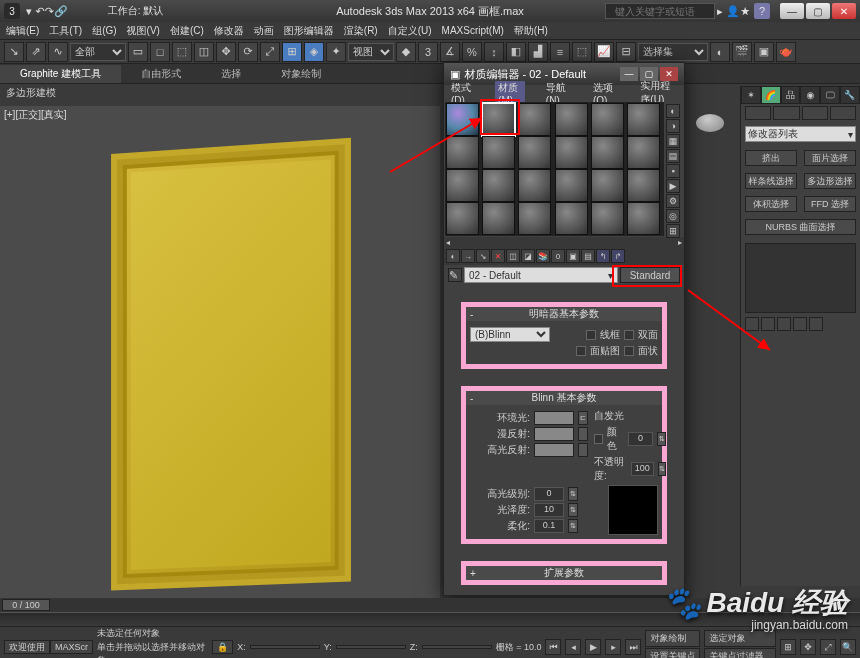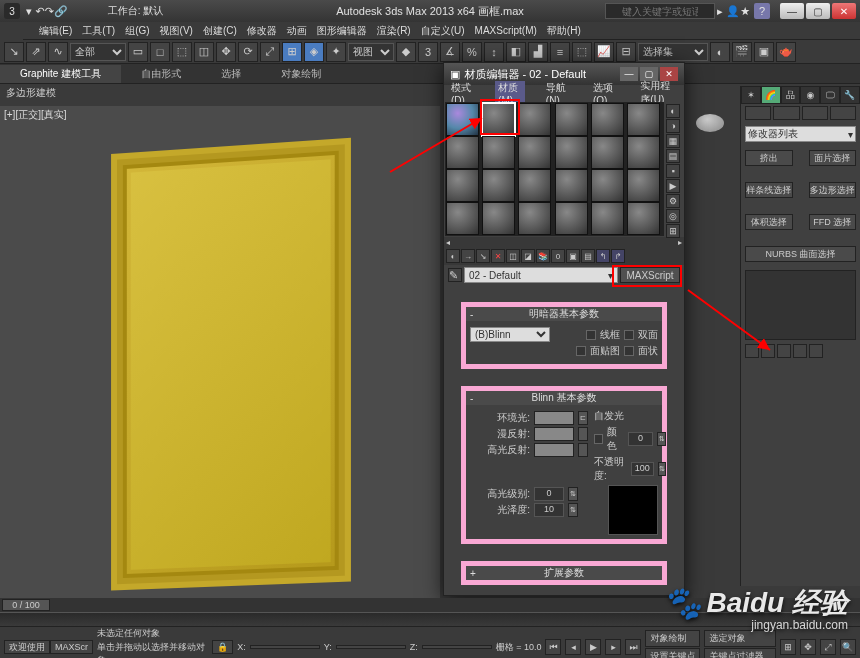--- a/index.html
+++ b/index.html
@@ -3,28 +3,28 @@
 <meta charset="utf-8">
 <style>
 * { margin: 0; padding: 0; box-sizing: border-box; font-family: "Microsoft YaHei", Arial, sans-serif; }
 body { width: 860px; height: 658px; background: #3a3a3a; color: #ccc; font-size: 11px; overflow: hidden; position: relative; }
 
 
 .titlebar { height: 22px; background: linear-gradient(#4a4a4a,#343434); display: flex; align-items: center; padding: 0 4px; color: #e0e0e0; }
 .titlebar .logo { width: 16px; height: 16px; background: #2a2a2a; border-radius: 3px; margin-right: 6px; display: flex; align-items: center; justify-content: center; font-size: 10px; }
 .titlebar .workspace { margin-left: 40px; font-size: 10px; }
 .titlebar .title-text { position: absolute; left: 50%; transform: translateX(-50%); font-size: 11px; }
-.titlebar .search { margin-left: auto; width: 110px; height: 16px; background: #2a2a2a; border: 1px solid #555; color: #888; font-size: 10px; padding: 0 16px; }
+.titlebar .search { margin-left: auto; width: 110px; height: 16px; background: #2a2a2a; border: 1px solid #555; color: #888; font-size: 10px; padding: 0 9px; }
 .titlebar .win-btns { display: flex; gap: 2px; margin-left: 10px; }
 .titlebar .win-btn { width: 24px; height: 16px; background: linear-gradient(#eee,#bbb); display: flex; align-items: center; justify-content: center; color: #333; font-size: 10px; border-radius: 2px; }
 .titlebar .win-btn.close { background: linear-gradient(#e77,#c33); color: #fff; }
 .titlebar .help-badge { width:16px; height:16px; background:#77a; border-radius:2px; margin-left:4px; display:flex; align-items:center; justify-content:center; }
 
 
-.menubar { height: 18px; background: #3a3a3a; display: flex; align-items: center; padding: 0 12px; gap: 2px; border-bottom: 1px solid #222; margin-left: 23px; }
+.menubar { height: 18px; background: #3a3a3a; display: flex; align-items: center; padding: 0 2px; gap: 2px; border-bottom: 1px solid #222; }
 .menubar span { font-size: 10px; padding: 1px 4px; color: #ddd; cursor: default; }
 
 
 .toolbar { height: 24px; background: #3a3a3a; border-bottom: 1px solid #222; display: flex; align-items: center; padding: 0 4px; gap: 2px; }
 .tbtn { width: 20px; height: 20px; background: #444; border: 1px solid #222; display: flex; align-items: center; justify-content: center; font-size: 11px; color: #ccc; }
 .tbtn.blue { background: #4a7cc0; }
 .toolbar select { height: 18px; background: #333; border: 1px solid #555; color: #ccc; font-size: 10px; }
 
 
 .ribbon { height: 20px; background: #333; display: flex; align-items: center; border-bottom: 1px solid #222; }
@@ -86,21 +86,21 @@
 .param-row .spb { width: 10px; height: 14px; background: #555; border: 1px solid #222; font-size: 7px; display: flex; align-items: center; justify-content: center; }
 .param-row .cb { width: 10px; height: 10px; border: 1px solid #666; background: #333; }
 .preview { width: 50px; height: 50px; background: #000; border: 1px solid #555; }
 
 
 .rightpanel { position: absolute; right: 0; top: 86px; width: 120px; height: 500px; background: #404040; border-left: 1px solid #222; }
 .rightpanel .tabs { display: flex; height: 18px; background: #333; }
 .rightpanel .tabs .pt { flex: 1; border: 1px solid #222; display: flex; align-items: center; justify-content: center; font-size: 9px; }
 .rightpanel .tabs .pt.active { background: #5a7; }
 .rightpanel .combo { margin: 4px; height: 16px; background: #ddd; border: 1px solid #888; font-size: 10px; color: #333; padding: 0 2px; display: flex; align-items: center; }
-.rightpanel .btngrid { display: grid; grid-template-columns: 1fr 1fr; gap: 16px; padding: 4px 4px; }
+.rightpanel .btngrid { display: grid; grid-template-columns: 1fr 1fr; gap: 7px; padding: 4px 4px; }
 .rightpanel .btngrid .pb { height: 16px; background: #4a4a4a; border: 1px solid #222; font-size: 9px; display: flex; align-items: center; justify-content: center; }
 .rightpanel .btngrid .pb.wide { grid-column: 1 / -1; }
 .rightpanel .preview-box { margin: 4px; height: 70px; background: #333; border: 1px solid #222; }
 .rightpanel .toolrow { display: flex; gap: 2px; padding: 0 4px; margin-top: 4px; }
 .rightpanel .toolrow .tr { width: 14px; height: 14px; background: #444; border: 1px solid #222; }
 
 
 .timeline { position: absolute; left: 0; bottom: 46px; right: 0; height: 14px; background: #333; display: flex; align-items: center; font-size: 9px; }
 .timeline .thumb { width: 48px; height: 12px; background: #555; border: 1px solid #222; margin-left: 2px; display: flex; align-items: center; justify-content: center; }
 .ruler { position: absolute; left: 0; bottom: 32px; right: 0; height: 14px; background: linear-gradient(#2a2a2a,#3a3a3a); border-top: 1px solid #555; }
@@ -297,21 +297,21 @@
     <div class="mb flag">↰</div>
     <div class="mb flag">↱</div>
   </div>
 
   <div class="matname-row">
     <div class="dropper">✎</div>
     <div class="sel">
         <span>02 - Default</span>
         <span style="margin-left:auto">▾</span>
       </div>
-    <div class="std">MAXScript</div>
+    <div class="std">Standard</div>
   </div>
 
   <div class="rollup">
     <div class="rh">明暗器基本参数</div>
     <div class="rb">
       <div class="param-row">
         <select style="width:80px;background:#ddd;color:#333;border:1px solid #888;font-size:10px"><option>(B)Blinn</option></select>
         <div style="flex:1"></div>
         <div class="cb"></div>
           <span>线框</span>
@@ -368,20 +368,25 @@
           <div class="param-row">
               <label>高光级别:</label>
               <div class="sp">0</div>
               <div class="spb">⇅</div>
             </div>
           <div class="param-row">
               <label>光泽度:</label>
               <div class="sp">10</div>
               <div class="spb">⇅</div>
             </div>
+          <div class="param-row">
+              <label>柔化:</label>
+              <div class="sp">0.1</div>
+              <div class="spb">⇅</div>
+            </div>
         </div>
         <div class="preview"></div>
       </div>
     </div>
   </div>
 
   <div class="rollup closed">
       <div class="rh">扩展参数</div>
     </div>
   <div class="rollup closed">

